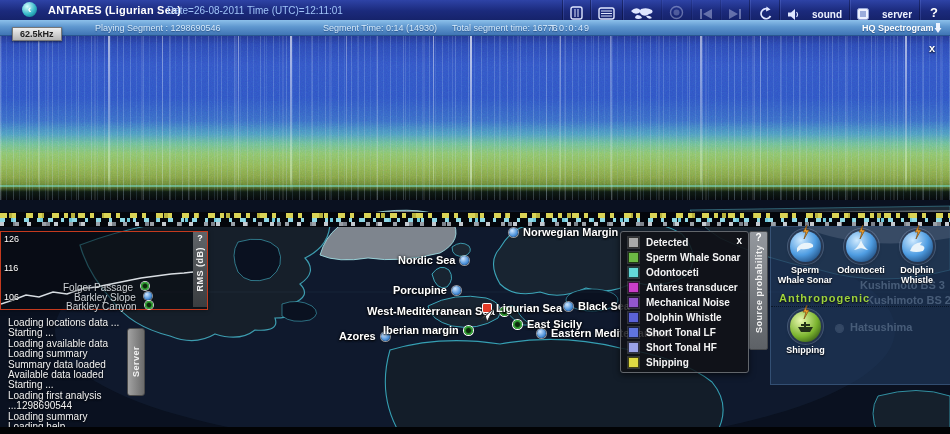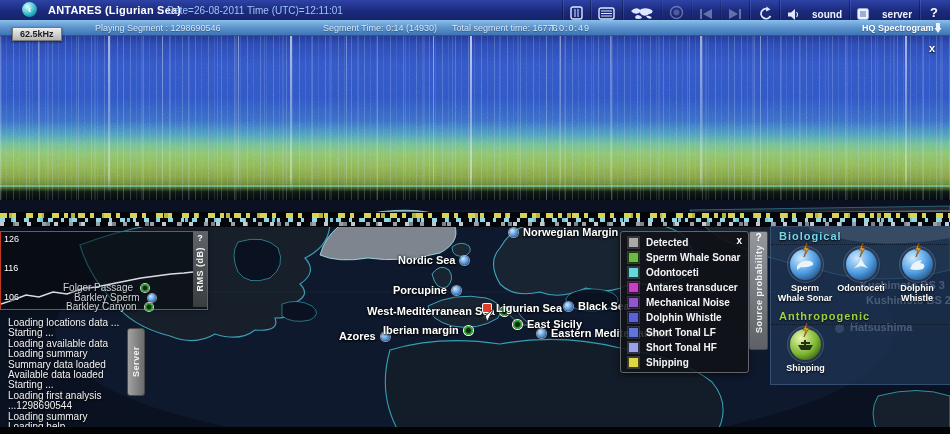--- a/index.html
+++ b/index.html
@@ -86,21 +86,21 @@
     background:rgba(150,162,175,.45);box-shadow:0 0 0 1px rgba(200,210,220,.35);}
   .cursor{position:absolute;left:478px;top:306px;z-index:7;}
 
   
   .rms{position:absolute;left:0;top:231px;width:206px;height:77px;z-index:6;
     background:rgba(8,10,12,.55);border:1px solid #c43a1e;box-shadow:0 0 4px rgba(0,0,0,.5);}
   .rms .tick{position:absolute;left:3px;font-size:9px;color:#fff;text-shadow:0 1px 1px #000;}
   .rms-line{position:absolute;left:0;top:0;}
   .rms-value{position:absolute;left:62px;top:18px;font-size:31px;font-weight:bold;
     color:rgba(235,240,245,.48);letter-spacing:1px;text-shadow:0 1px 2px rgba(0,0,0,.4);}
-  .rms-st{position:absolute;display:flex;align-items:center;gap:8px;}
+  .rms-st{position:absolute;display:flex;align-items:flex-start;gap:8px;}
   .rms-st .slabel{font-size:10px;color:rgba(238,243,248,.85);text-shadow:0 1px 2px #000;white-space:nowrap;}
   .rms-st .dot{width:8px;height:8px;}
   .rms-st[data-marker="green"] .dot{background:radial-gradient(circle at 50% 50%,#0c2a0c 30%,#3dbb3d 60%,#2a8a2a);
     box-shadow:0 0 0 1px rgba(255,255,255,.8);}
   .rms-strip{position:absolute;right:0;top:0;width:14px;height:75px;
     background:linear-gradient(180deg,#606468,#3a3d40);display:flex;flex-direction:column;align-items:center;}
   .rms-strip .q{font-size:9px;font-weight:bold;color:#fff;margin-top:1px;}
   .vtext{writing-mode:vertical-rl;transform:rotate(180deg);font-size:9px;font-weight:bold;color:#f2f2f2;
     letter-spacing:.5px;white-space:nowrap;}
   .rms-strip .vtext{margin-top:4px;}
@@ -369,21 +369,21 @@
       <polyline points="0,72 12,68 25,63 38,65 52,60 66,62 80,57 95,55 110,52 125,49 140,46 155,44 170,42 183,41 192,40" fill="none" stroke="rgba(238,244,248,0.9)" stroke-width="1.5"></polyline>
     </svg>
     <span class="tick" style="top:2px;">126</span>
     <span class="tick" style="top:31px;">116</span>
     <span class="tick" style="top:60px;">106</span>
     <div class="rms-st" style="left:62px;top:50px;" data-marker="green">
       <span class="slabel">Folger Passage</span>
       <span class="dot"></span>
     </div>
     <div class="rms-st" style="left:73px;top:60px;" data-marker="blue">
-      <span class="slabel">Barkley Sperm</span>
+      <span class="slabel">Barkley Slope</span>
       <span class="dot"></span>
     </div>
     <div class="rms-st" style="left:65px;top:69px;" data-marker="green">
       <span class="slabel">Barkley Canyon</span>
       <span class="dot"></span>
     </div>
     <div class="rms-strip">
       <span class="q">?</span>
       <span class="vtext">RMS (dB)</span>
     </div>
@@ -446,21 +446,20 @@
       <span class="llabel">Shipping</span>
     </div>
   </div>
 
   <div class="src-strip">
     <span class="q">?</span>
     <span class="vtext">Source probability</span>
   </div>
 
   <div class="sources">
-    <div class="src-title bio">Biological</div>
     <div class="src-row">
       <div class="src-item">
         <div class="orb">
           <span class="bolt">
             <svg width="10" height="15">
                 <path d="M6,0 L2,7 L5,7 L3,14 L8,5 L5,5 Z" fill="#f0a030" stroke="#7a4a10" stroke-width=".7"></path>
               </svg>
           </span>
           <span class="glyph">
             <svg width="21" height="14">

